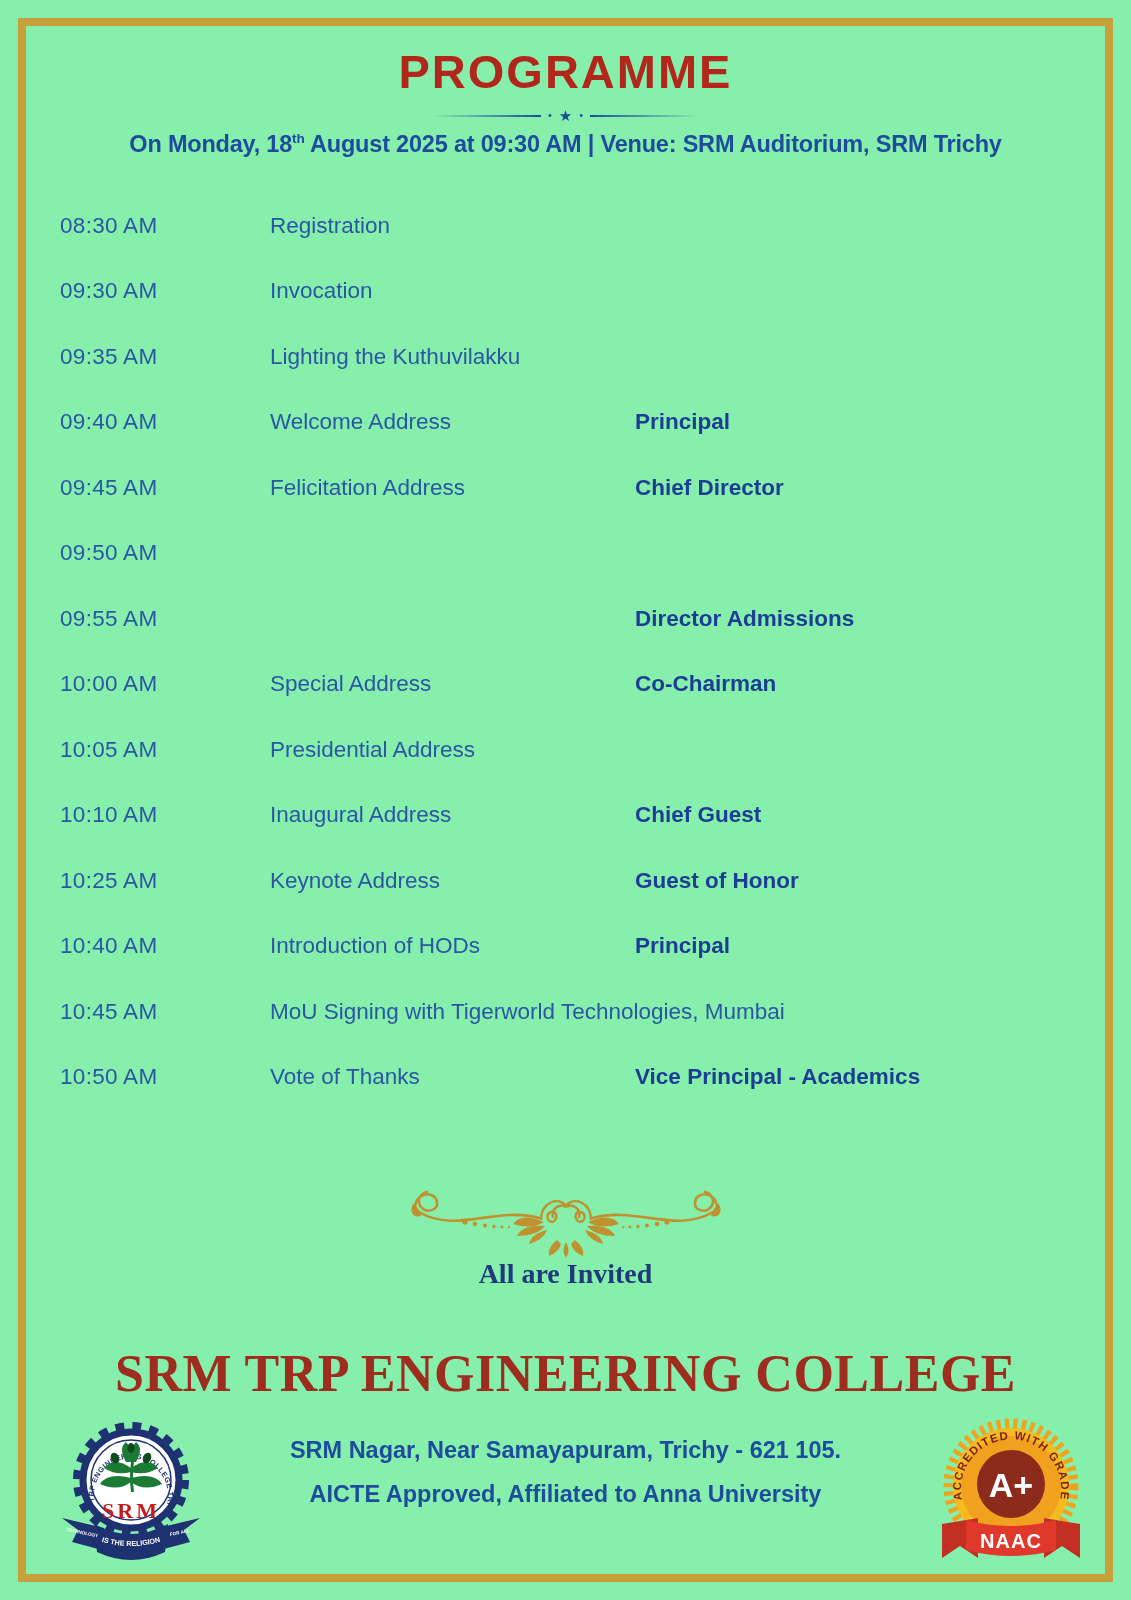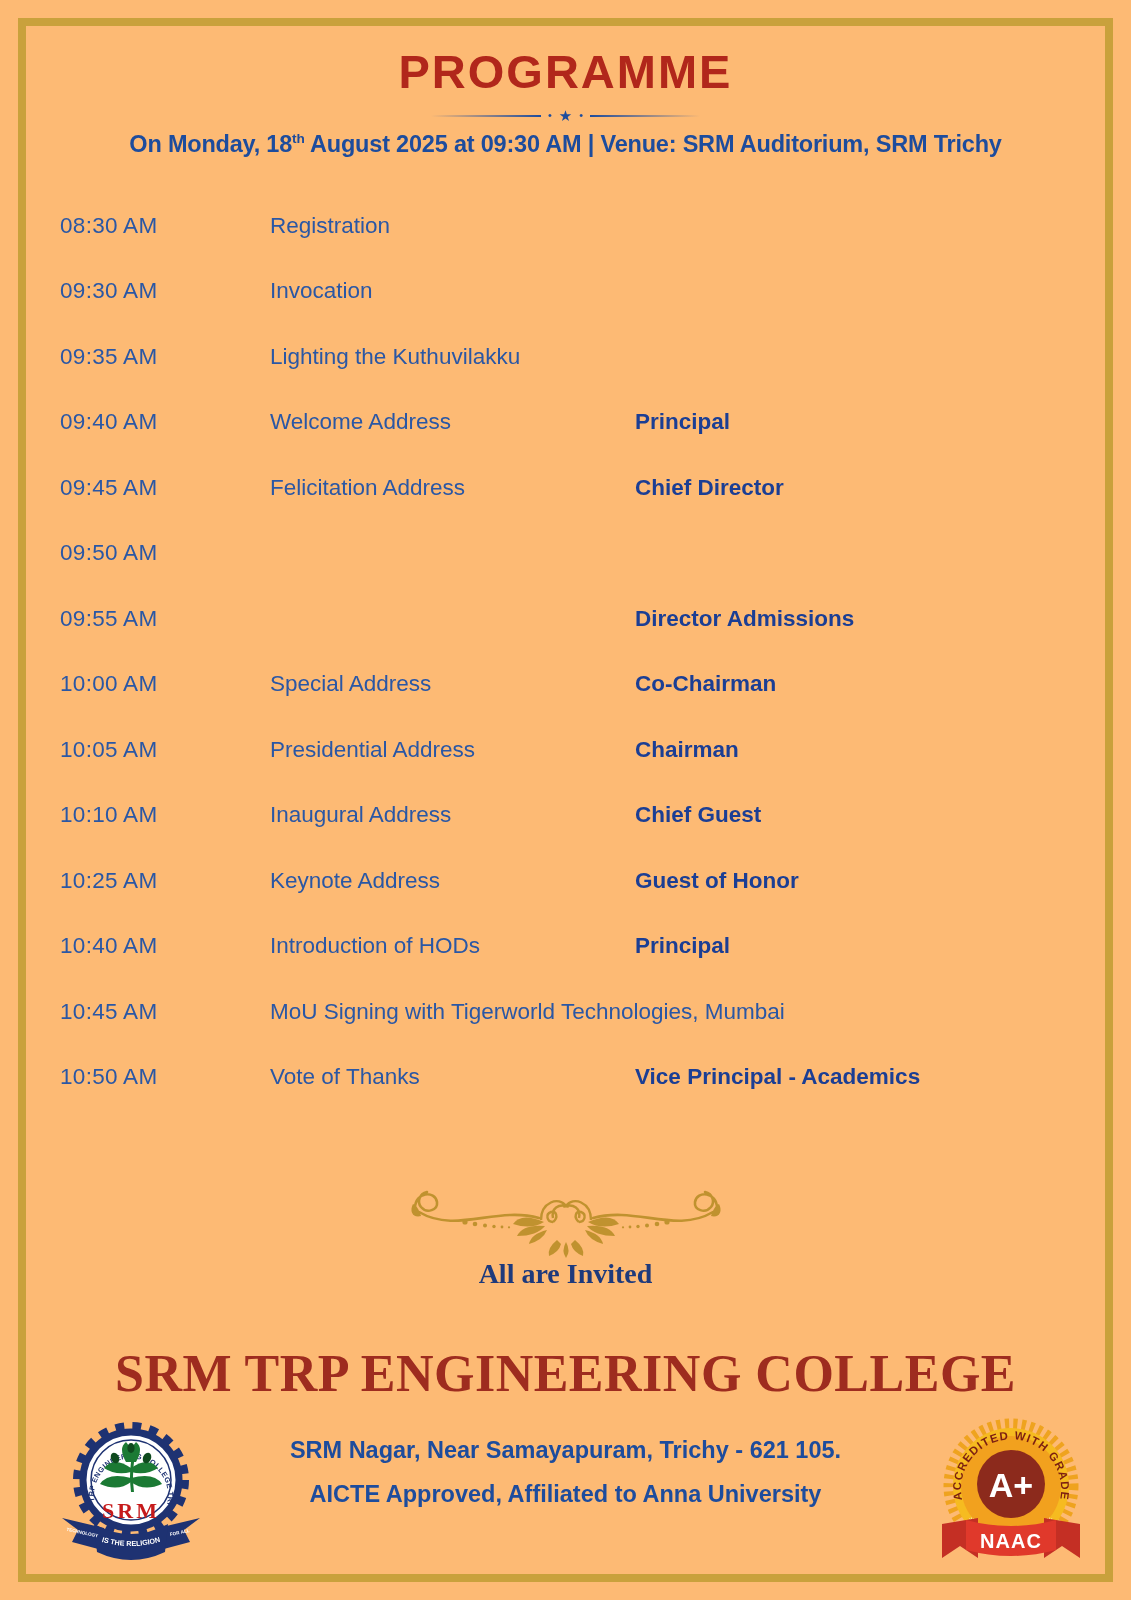--- a/index.html
+++ b/index.html
@@ -1,16 +1,16 @@
 <!DOCTYPE html>
 <html><head>
 <meta charset="utf-8">
 <style>
   html,body{margin:0;padding:0;background:#fff;}
-  .page{position:relative;width:1131px;height:1600px;background:#fdba74;overflow:hidden;
+  .page{position:relative;width:1131px;height:1600px;background:#86efac;overflow:hidden;
         font-family:"Liberation Sans",sans-serif;}
   .gold-border{position:absolute;left:18px;top:18px;right:18px;bottom:18px;
                border:8px solid #C9A13C;pointer-events:none;}
 
   
   .title{position:absolute;top:44px;left:0;width:100%;text-align:center;
          font-size:47px;font-weight:bold;letter-spacing:2px;color:#B1271B;}
   .divider{position:absolute;top:108px;left:0;width:100%;display:flex;
            justify-content:center;align-items:center;gap:7px;color:#1D4C9D;}
   .divider .line{width:110px;height:2px;}
@@ -97,21 +97,20 @@
       <span class="speaker">Director Admissions</span>
     </div>
     <div class="srow">
       <span class="time">10:00 AM</span>
       <span class="event">Special Address</span>
       <span class="speaker">Co-Chairman</span>
     </div>
     <div class="srow">
       <span class="time">10:05 AM</span>
       <span class="event">Presidential Address</span>
-      <span class="speaker">Chairman</span>
     </div>
     <div class="srow">
       <span class="time">10:10 AM</span>
       <span class="event">Inaugural Address</span>
       <span class="speaker">Chief Guest</span>
     </div>
     <div class="srow">
       <span class="time">10:25 AM</span>
       <span class="event">Keynote Address</span>
       <span class="speaker">Guest of Honor</span>

